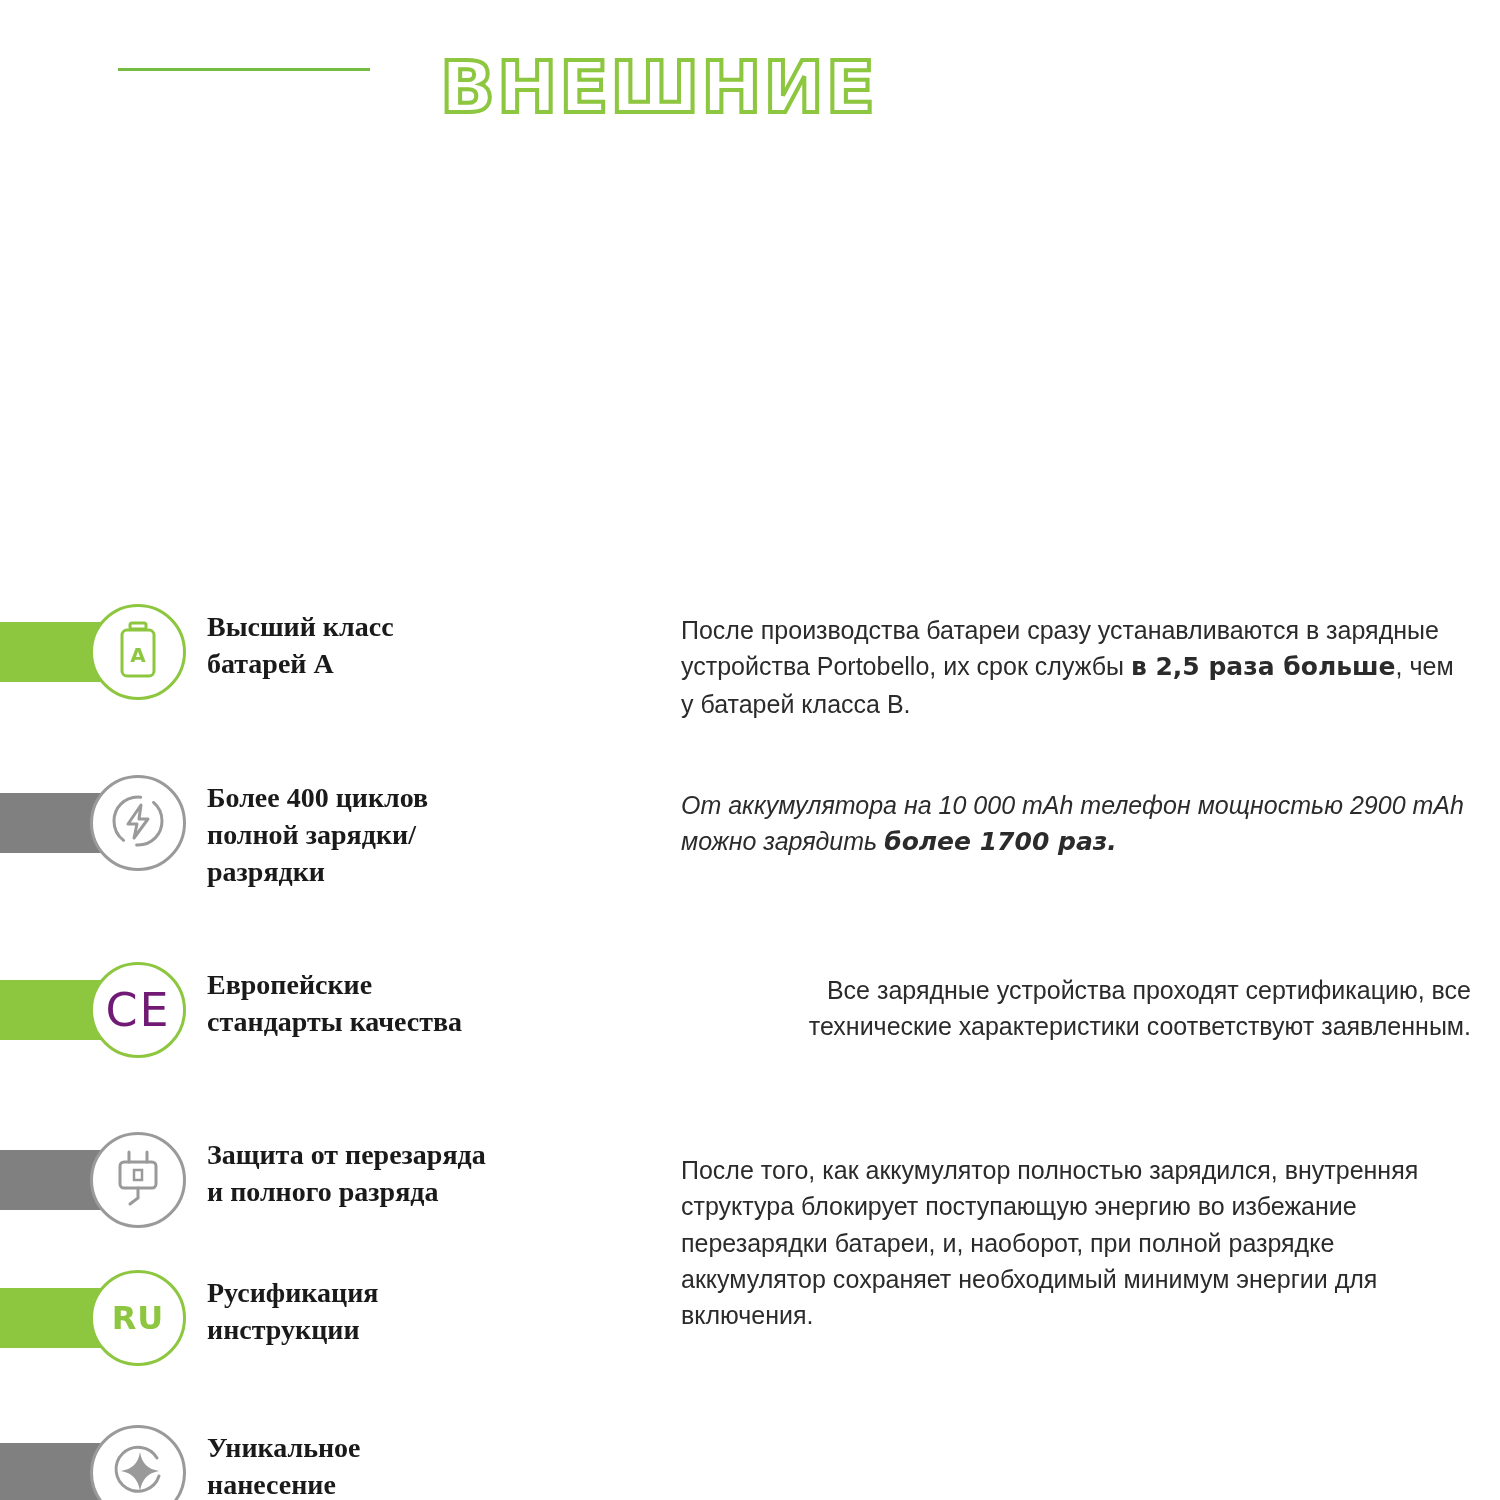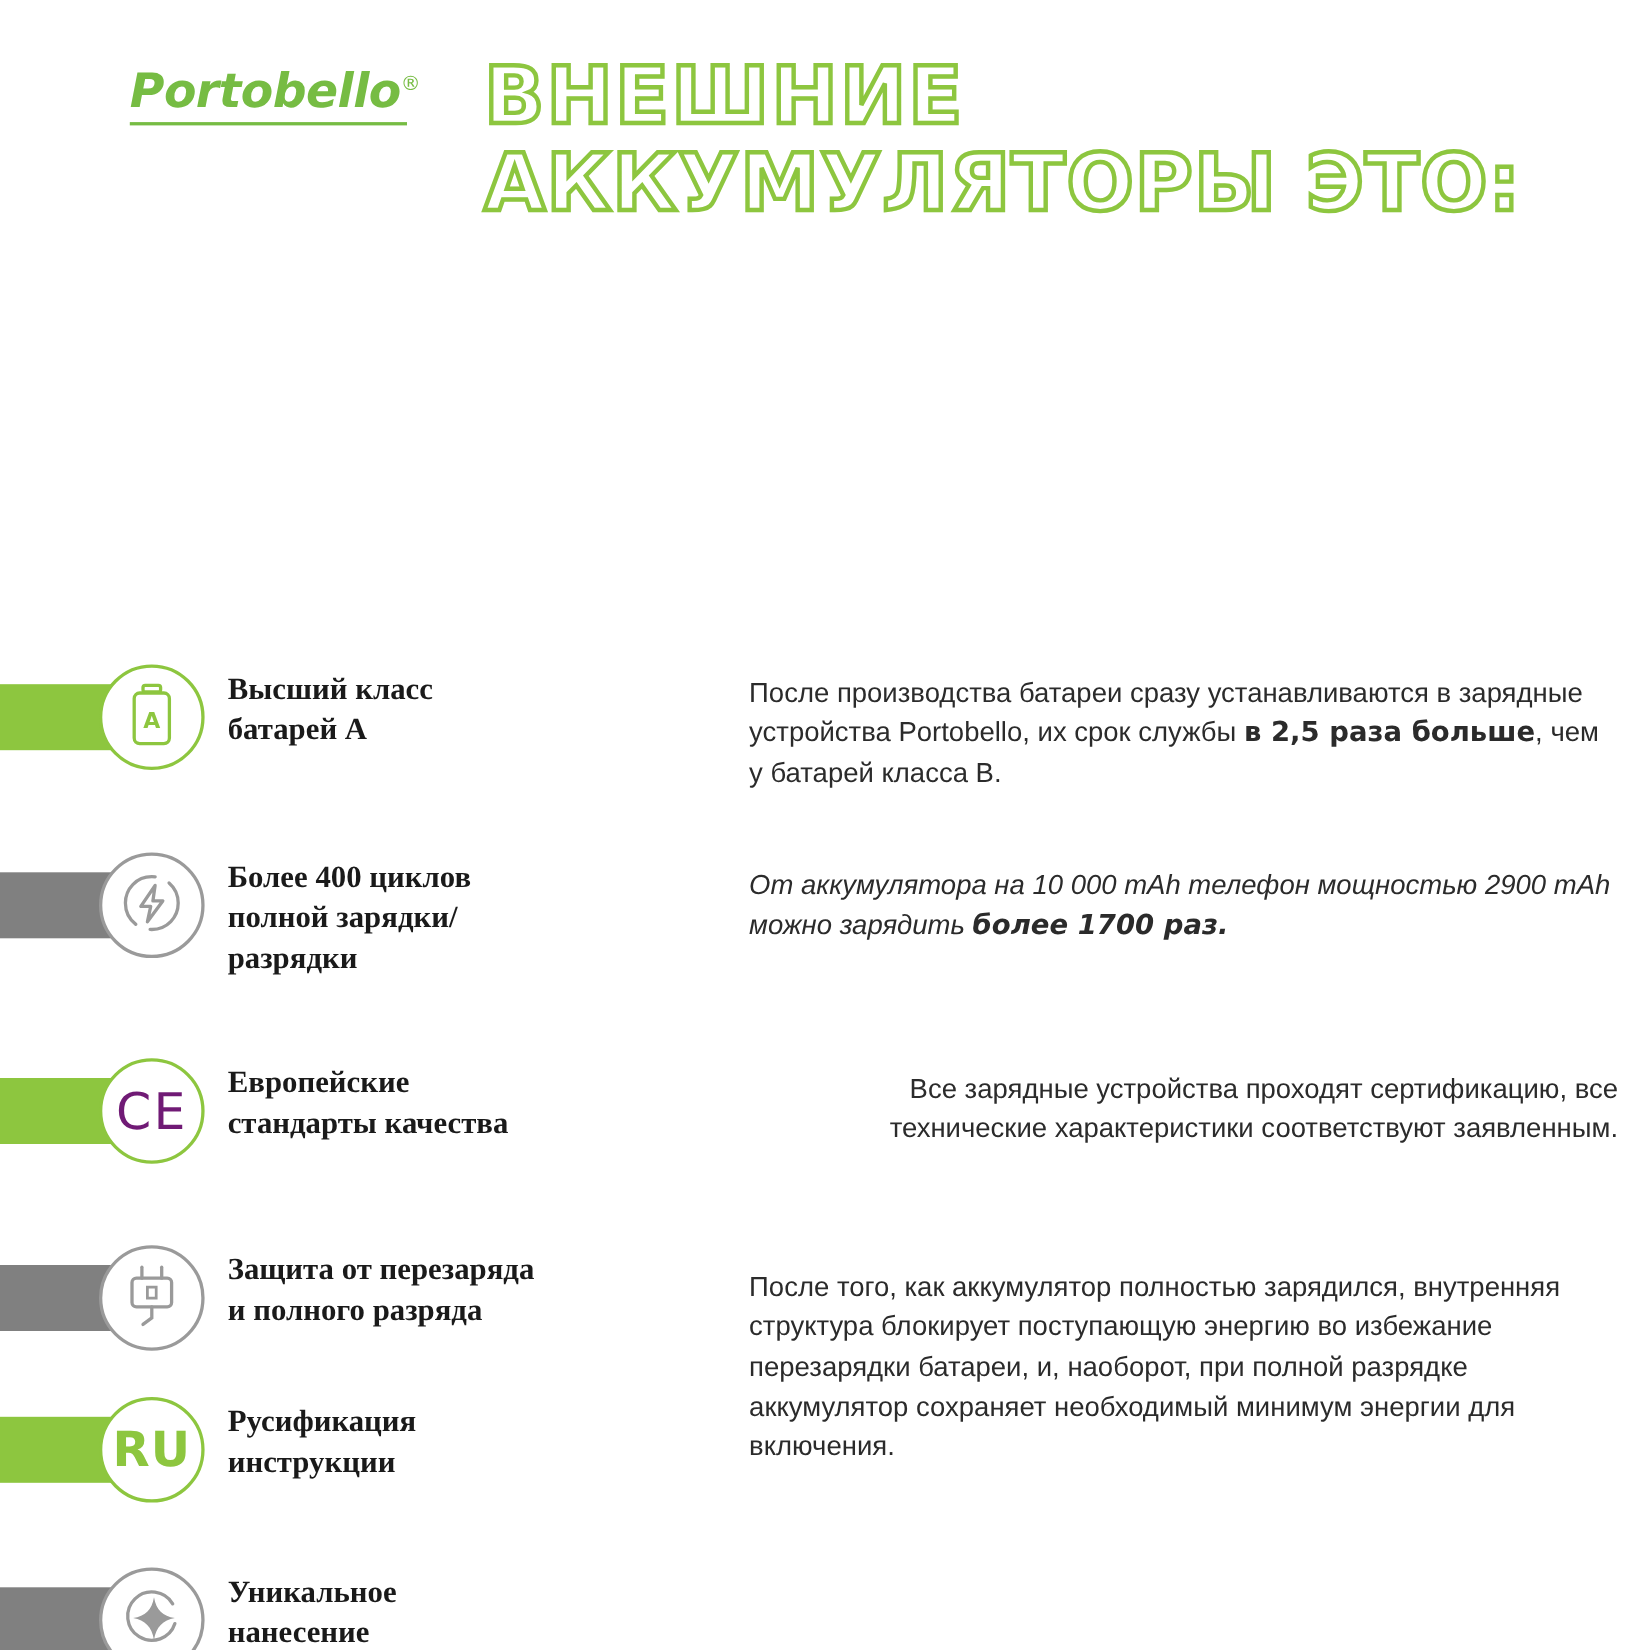--- a/index.html
+++ b/index.html
@@ -128,41 +128,37 @@
 
   .ce-txt {
     font-family: "DejaVu Sans", sans-serif;
     font-size: 46px;
     font-weight: 400;
     color: #701a75;
     letter-spacing: 2px;
   }
   .ru-txt {
     font-family: "DejaVu Sans", sans-serif;
-    font-size: 44px;
+    font-size: 32px;
     font-weight: bold;
     color: #8dc63f;
     letter-spacing: 1px;
   }
 </style>
 </head>
 <body>
 
 <div class="header">
 
   <div class="logo">
-    <div class="logo-text">
-      <span>Portobello</span><span class="logo-reg">®</span>
-    </div>
     <div class="logo-underline"></div>
   </div>
 
   <div class="headline">
     <div class="headline-line l1">ВНЕШНИЕ</div>
-    <div class="headline-line l2">АККУМУЛЯТОРЫ ЭТО:</div>
   </div>
 
 </div>
 
 <div class="content">
 
   <div class="feature" style="top:334px;">
     <div class="bar green"></div>
     <div class="circle green">
       <span>

